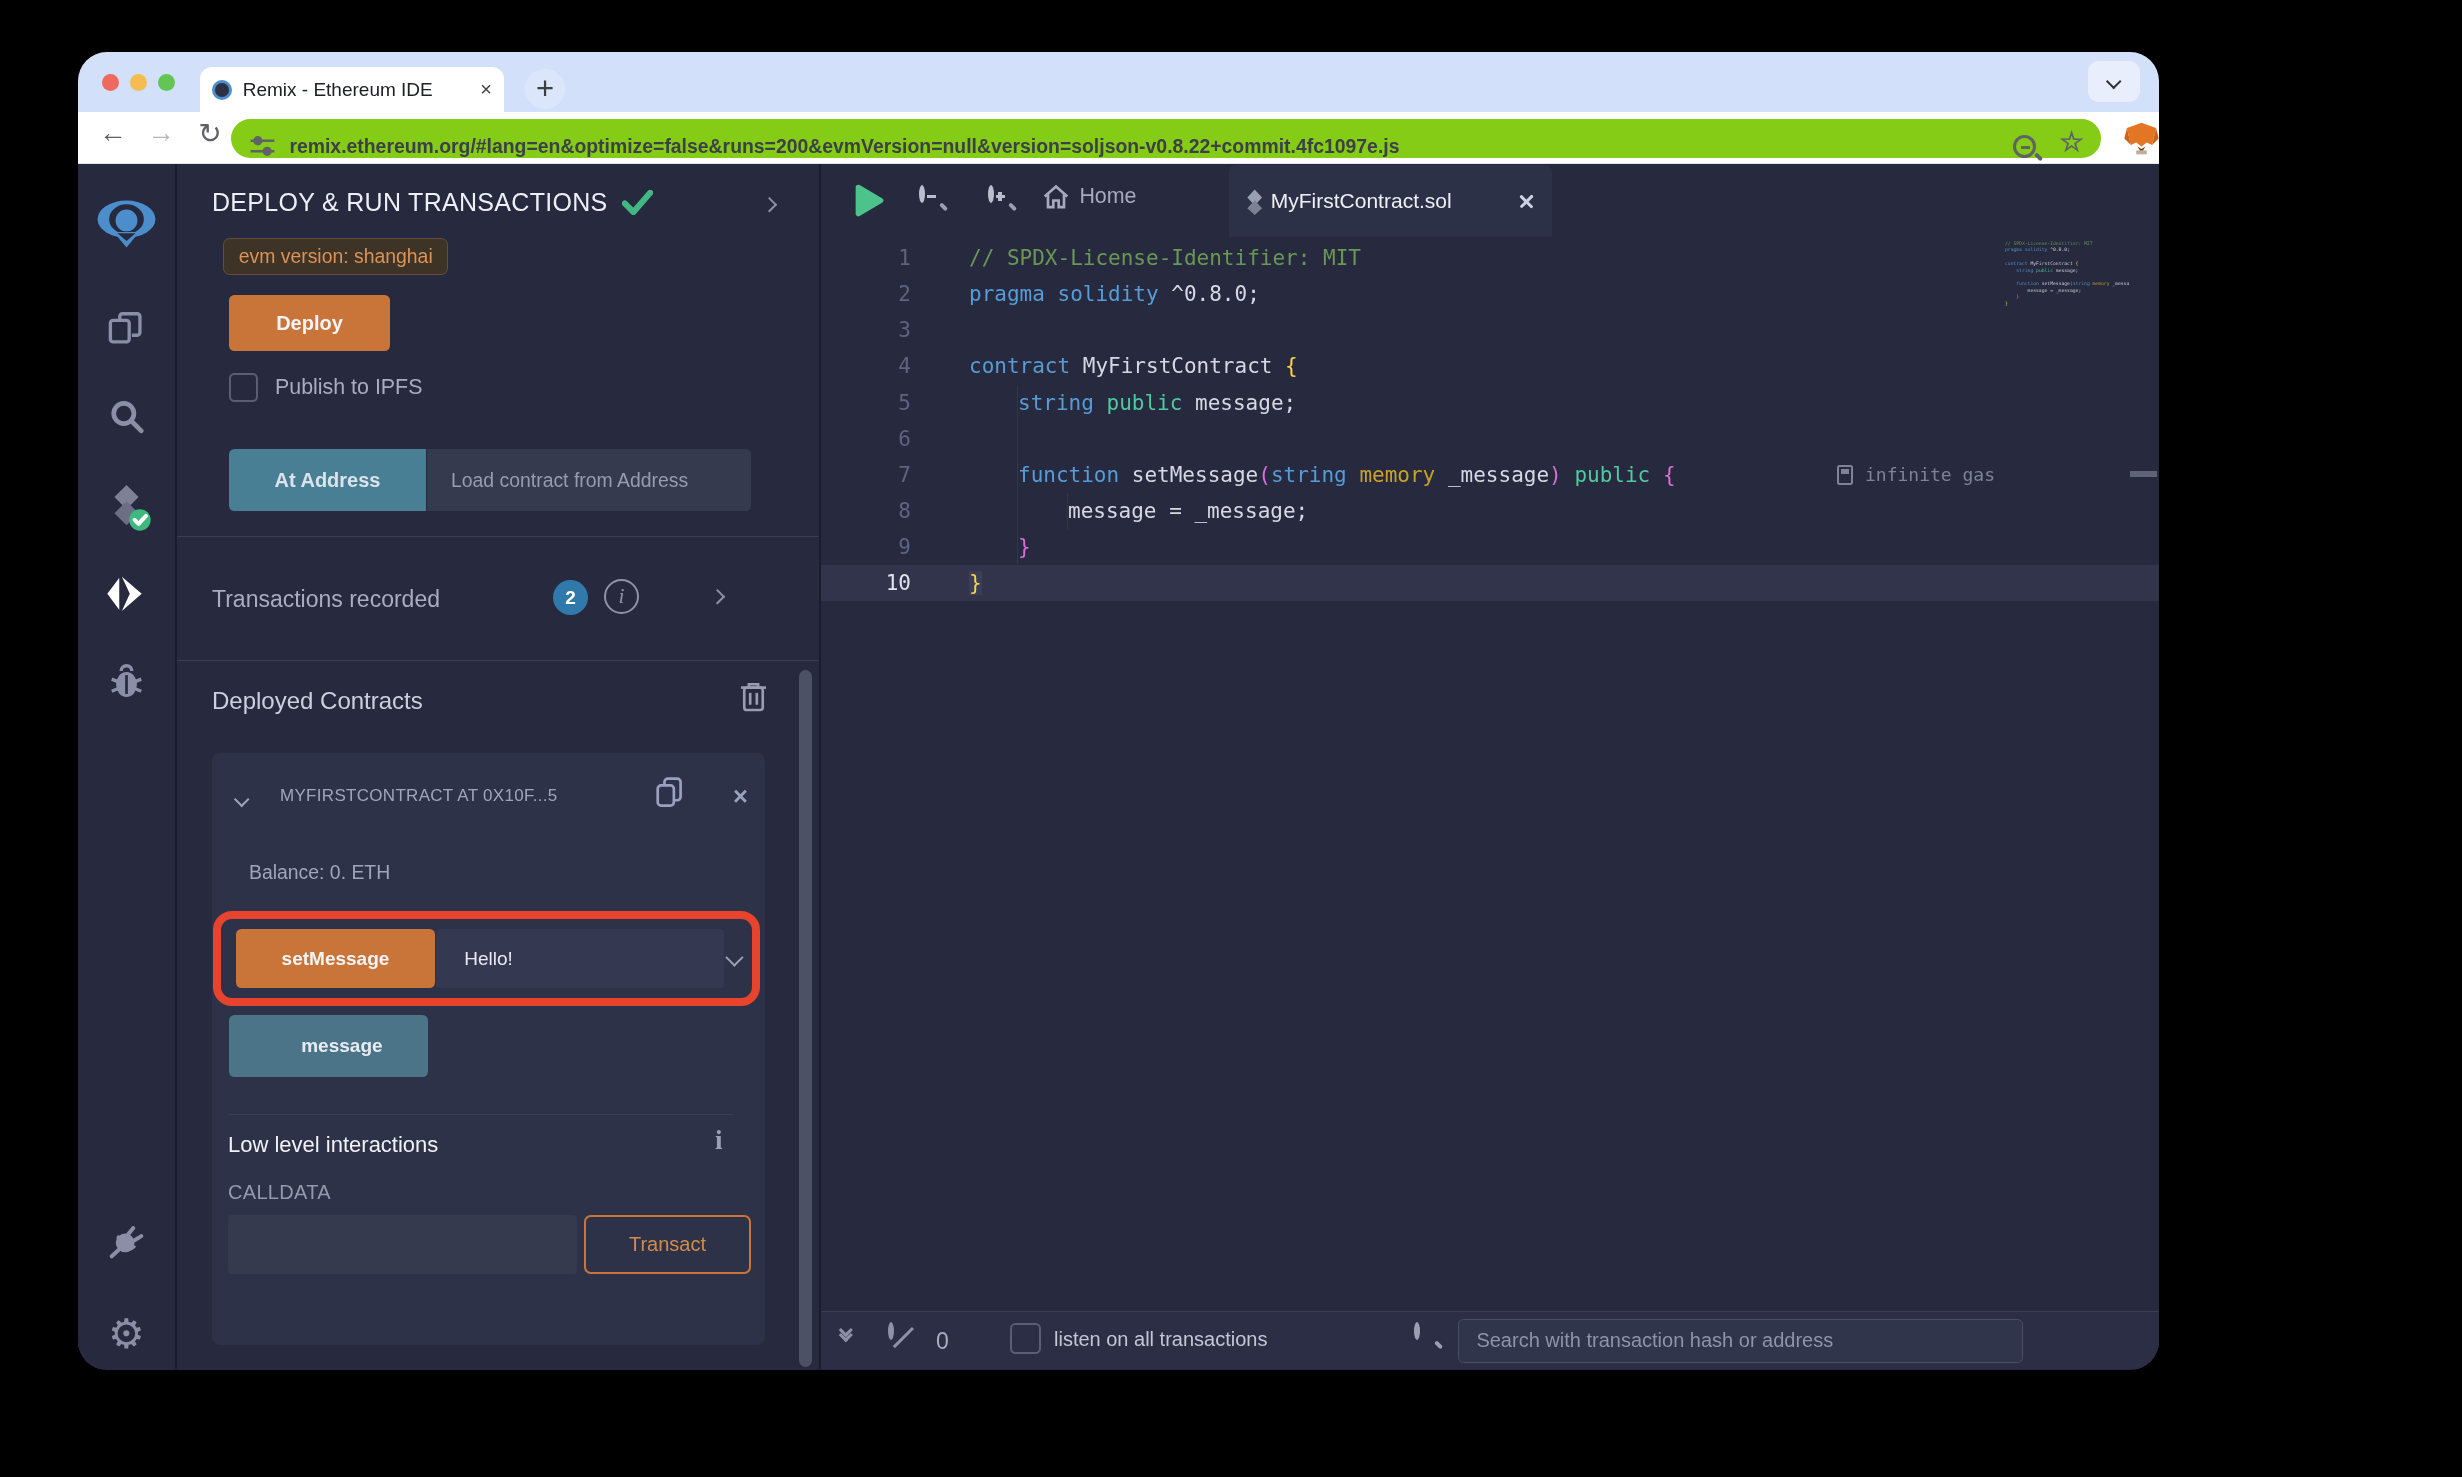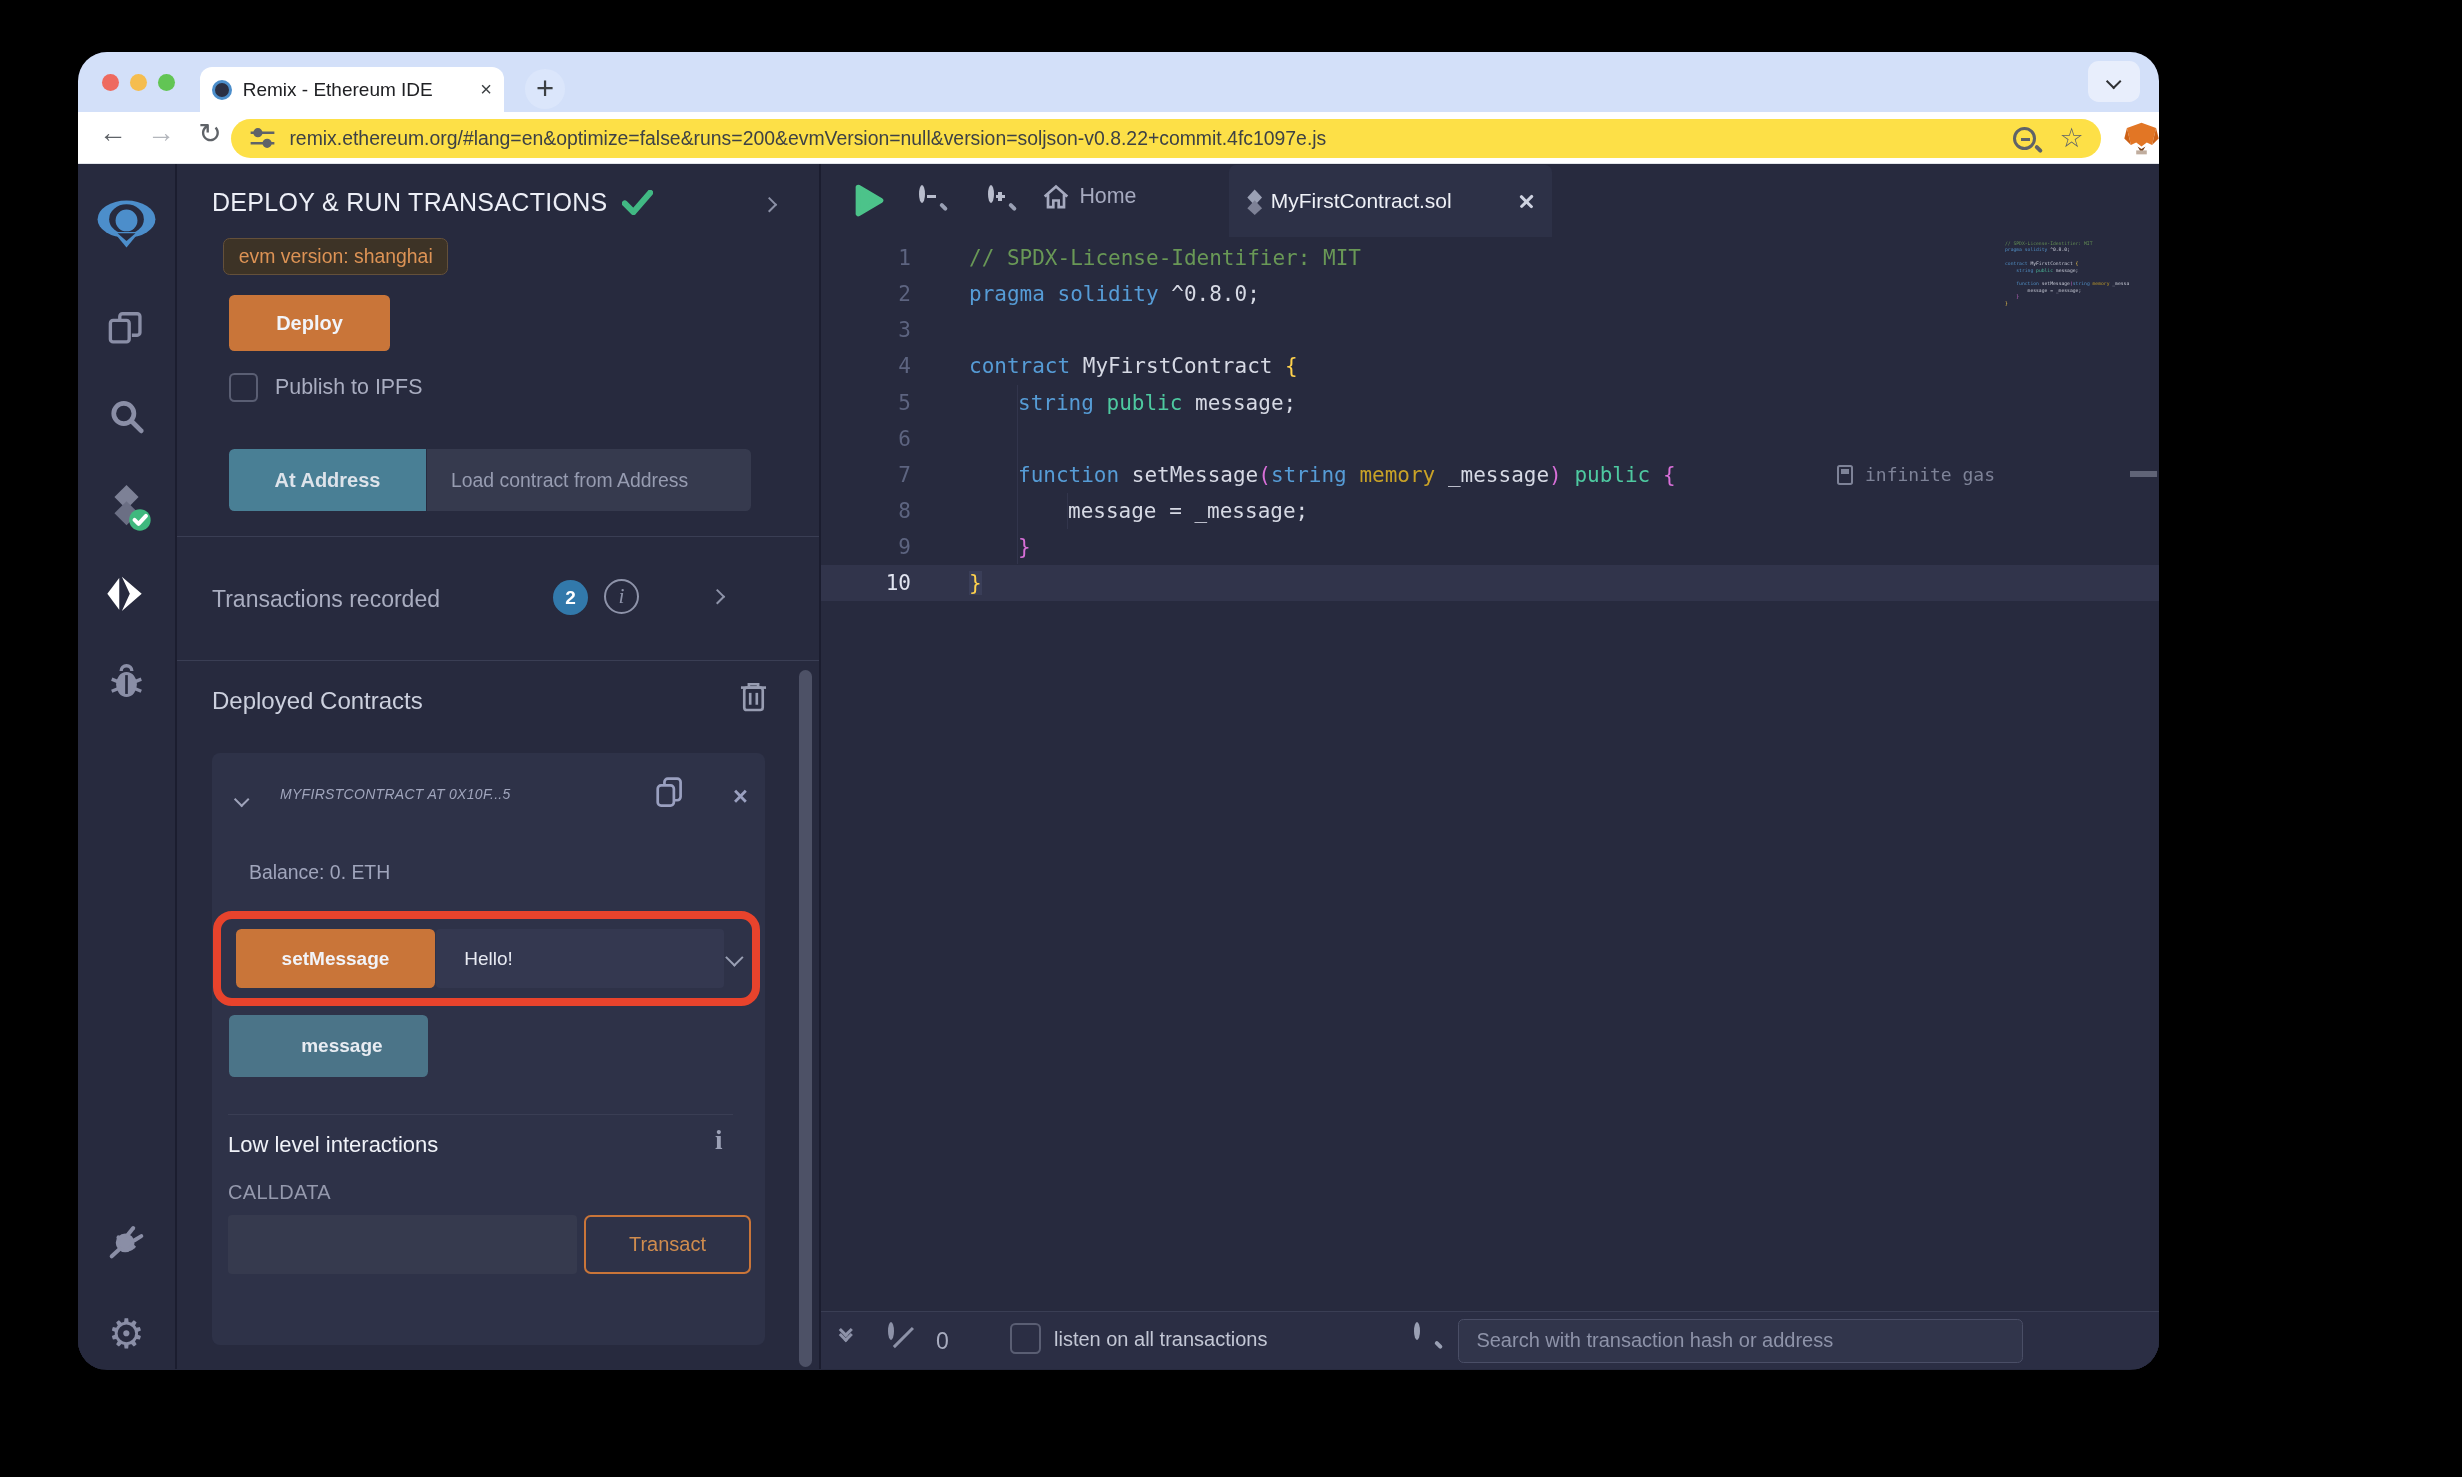--- a/index.html
+++ b/index.html
@@ -15,21 +15,21 @@
   .favicon { width:20px; height:20px; border-radius:50%; background:#2b3044; border:3.3px solid #4c8ecb; flex:none; }
   .btab-title { margin-left:10.7px; font-size:19px; color:#202124; white-space:nowrap; overflow:hidden; flex:1; }
   .tab-x { font-size:20px; color:#3c4043; margin-left:8px; }
   .newtab { position:absolute; left:447px; top:17.4px; width:40px; height:40px; border-radius:50%; display:flex; align-items:center; justify-content:center; font-size:31px; color:#3c4043; background:#dbe6fb; }
   .strip-chev { position:absolute; right:19px; top:9.4px; width:52px; height:41px; border-radius:10.7px; background:#e8eefc; display:flex; align-items:center; justify-content:center; }
   .chev { display:inline-block; border-style:solid; border-color:currentColor; border-width:0 2.7px 2.7px 0; padding:4.7px; transform:rotate(45deg); }
   .chev.right { transform:rotate(-45deg); }
   .toolbar { position:relative; height:52px; background:#fff; border-bottom:1.3px solid #e2e5ea; }
   .nav-arrow { position:absolute; top:5.4px; font-size:28px; color:#5f6368; width:40px; text-align:center; }
   .nav-arrow.back{ left:14.7px; } .nav-arrow.fwd{ left:63px; color:#b3b6bc; } .nav-arrow.reload{ left:112px; }
-  .urlbar { position:absolute; left:153px; top:6.7px; width:1870px; height:39px; background:#fde047; border-radius:20px; display:flex; align-items:center; padding:0 17.4px; }
+  .urlbar { position:absolute; left:153px; top:6.7px; width:1870px; height:39px; background:#84cc16; border-radius:20px; display:flex; align-items:flex-end; padding:0 17.4px;font-weight:bold; }
   .url-text { margin-left:12px; font-size:19.4px; color:#3d4145; white-space:nowrap; overflow:hidden; flex:1; }
   .url-zoom { margin-right:23px; }
   .url-star { font-size:27px; color:#5f6368; }
   .ticon { position:absolute; top:6.7px; width:39px; height:39px; display:flex; align-items:center; justify-content:center; }
   .tb-divider { position:absolute; left:2147px; top:13.4px; width:2px; height:25.4px; background:#dadce0; }
   .avatar { position:absolute; left:2211px; top:5.4px; width:40px; height:40px; border-radius:50%; background:#c9ddfa; display:flex; align-items:center; justify-content:center; }
   .kebab { position:absolute; left:2270px; top:6px; font-size:28px; color:#5f6368; width:33px; text-align:center; font-family:"DejaVu Sans", sans-serif; }
 
   
   .content { position:relative; display:flex; height:1205px; background:#272a3e; }
@@ -52,21 +52,21 @@
   .ataddr-input::placeholder { color:#979cb1; }
   .hdivider { position:absolute; left:0; width:100%; height:1.3px; background:#3a3e54; }
   .tx-label { position:absolute; left:35px; top:422px; font-size:23px; color:#a9adc0; }
   .tx-badge { position:absolute; left:376px; top:416px; width:35px; height:35px; border-radius:50%; background:#3279ab; color:#fff; font-size:19px; font-weight:bold; display:flex; align-items:center; justify-content:center; }
   .info-circle { position:absolute; left:427px; top:415px; width:35px; height:35px; border-radius:50%; border:2px solid #8e93a9; color:#8e93a9; display:flex; align-items:center; justify-content:center; font-family:"Liberation Serif",serif; font-size:21.4px; font-style:italic; }
   .tx-chev { position:absolute; left:535px; top:427px; color:#8e93a9; }
   .dep-title { position:absolute; left:35px; top:523px; font-size:24px; color:#ccd0de; }
   .trash { position:absolute; left:561px; top:517px; }
   .contract-card { position:absolute; left:35px; top:589px; width:553px; height:592px; background:#2e3248; border-radius:8px; }
   .cc-chev { position:absolute; left:24px; top:41px; color:#9fa3ba; }
-  .cc-title { position:absolute; left:68px; top:33px; width:367px; font-size:14px; color:#a0a5bc; letter-spacing:0.3px; white-space:nowrap; overflow:hidden;font-style:italic; }
+  .cc-title { position:absolute; left:68px; top:33px; width:367px; font-size:17px; color:#a0a5bc; letter-spacing:0.3px; white-space:nowrap; overflow:hidden; }
   .cc-copy { position:absolute; left:443px; top:23px; }
   .cc-x { position:absolute; left:521px; top:29px; font-size:25.4px; color:#9aa0c0; font-weight:bold; }
   .cc-balance { position:absolute; left:37px; top:108px; font-size:19.4px; color:#a0a5bc; }
   .hl-box { position:absolute; left:1.3px; top:158px; width:547px; height:95px; border:8.7px solid #e8432c; border-radius:19px; display:flex; align-items:center; padding:0 12px 0 14.7px; }
   .setmsg-btn { width:199px; height:59px; background:#c97539; font-size:19px; flex:none; }
   .setmsg-input { width:288px; height:59px; margin-left:1.3px; background:#343850; border:none; border-radius:4px; padding-left:28px; font-size:19px; color:#e8eaf2; outline:none; font-family:"Liberation Sans",sans-serif; }
   .hl-chev { margin-left:auto; color:#9aa0b4; }
   .msg-btn { position:absolute; left:17.4px; top:262px; width:199px; height:62px; background:#4b7488; font-size:19px; color:#e8ecf2;padding-left:26px; }
   .cc-div { position:absolute; left:16px; top:361px; width:505px; height:1.3px; background:#3a3e54; }
   .ll-title { position:absolute; left:16px; top:379px; font-size:22px; color:#f0f2f8; }

